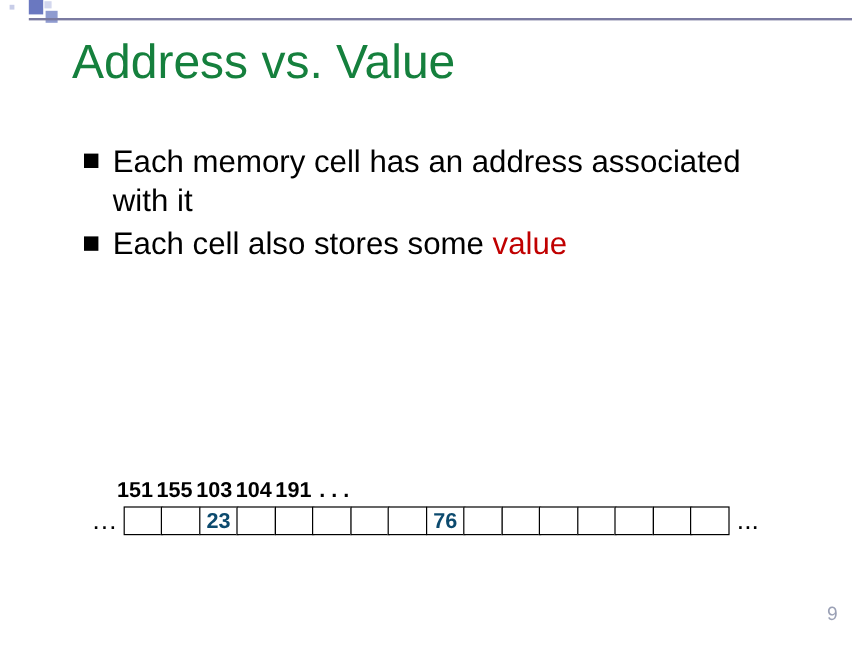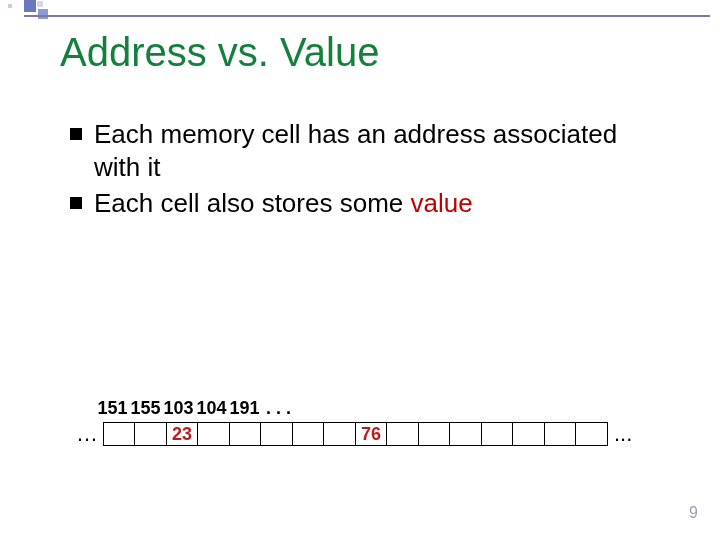--- a/index.html
+++ b/index.html
@@ -96,21 +96,21 @@
     height: 24px;
     border: 1.5px solid #000;
     margin-left: -1.5px;
     display: flex;
     align-items: center;
     justify-content: center;
     font-weight: bold;
     font-size: 18px;
     background: #fff;
   }
-  .cell.value { color: #b91c1c; }
+  .cell.value { color: #0c4a6e; }
   .cell:first-of-type { margin-left: 0; }
 
   .pagenum {
     position: absolute;
     bottom: 18px;
     right: 22px;
     font-size: 16px;
     color: #9aa0b5;
   }
 </style>

